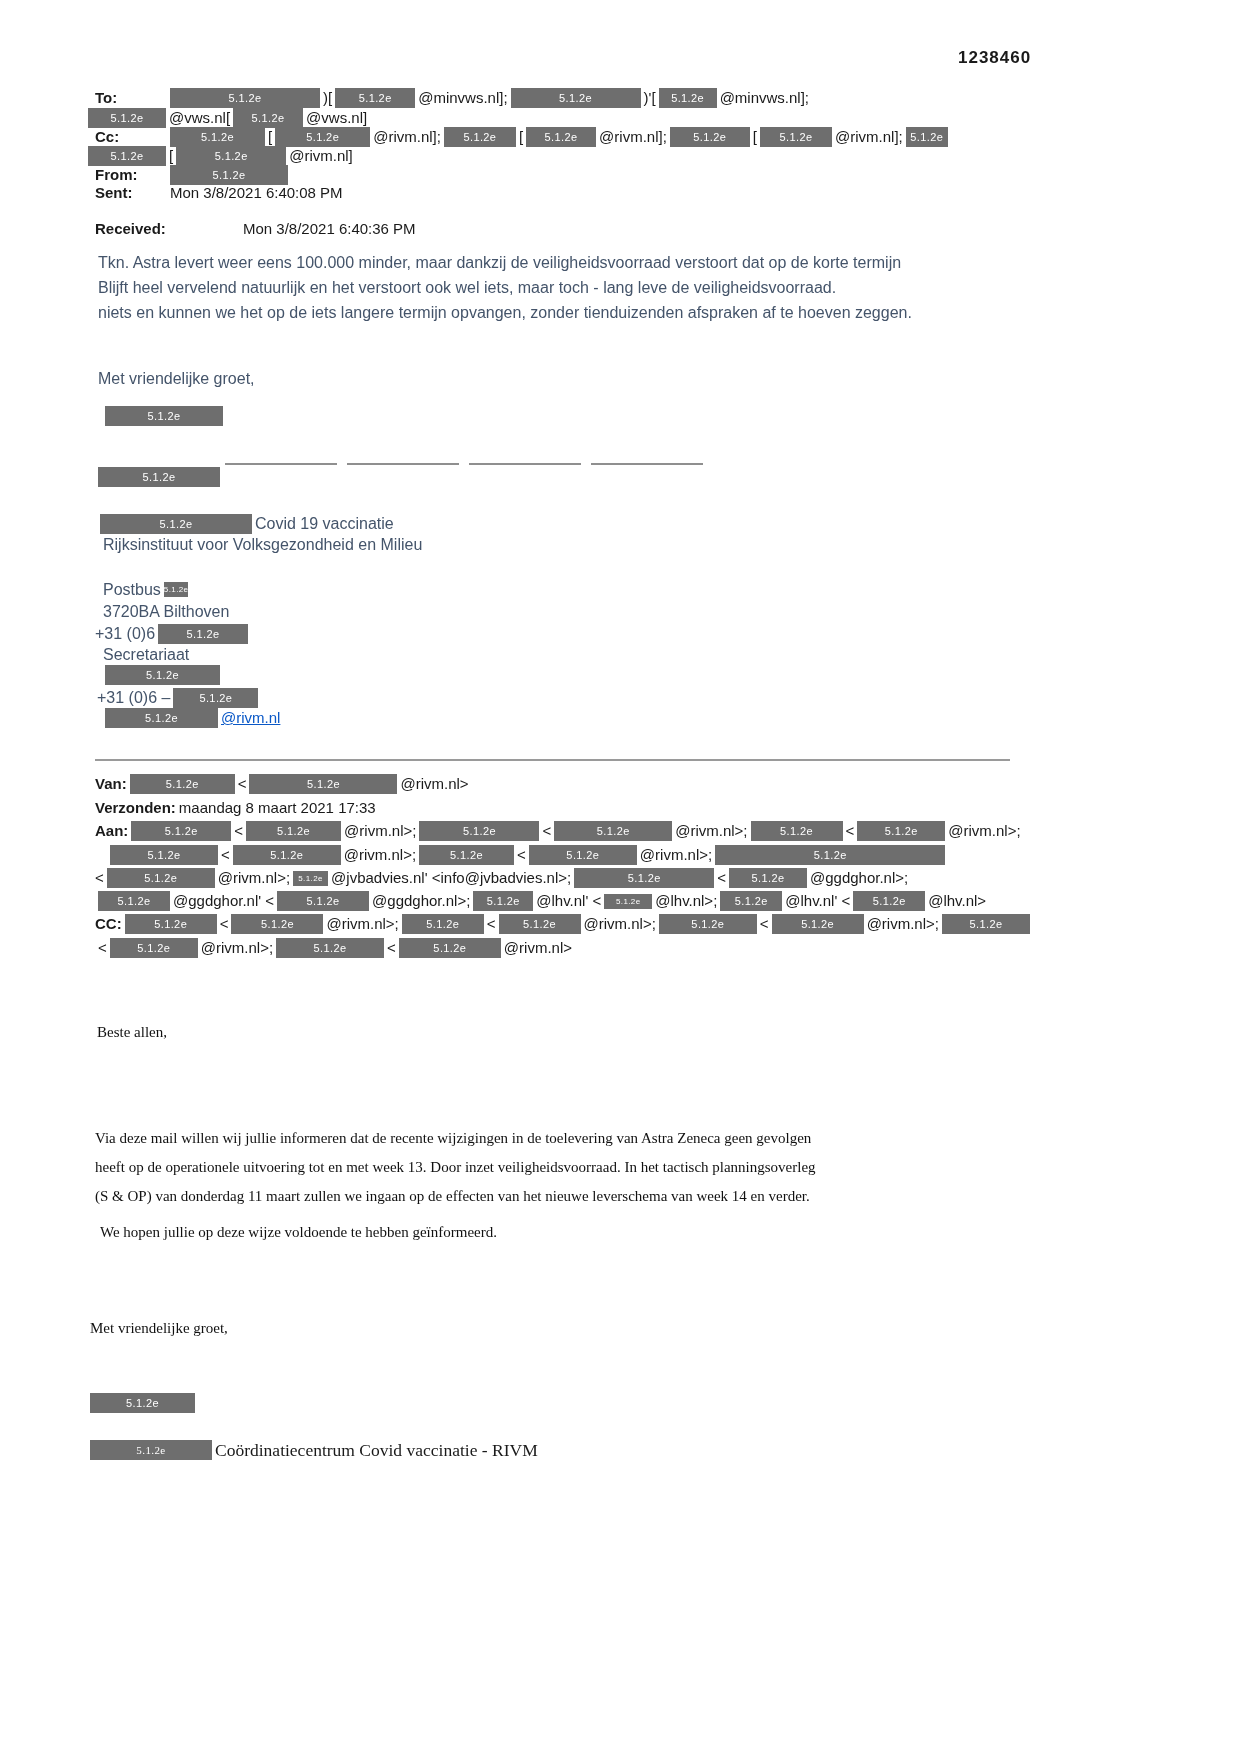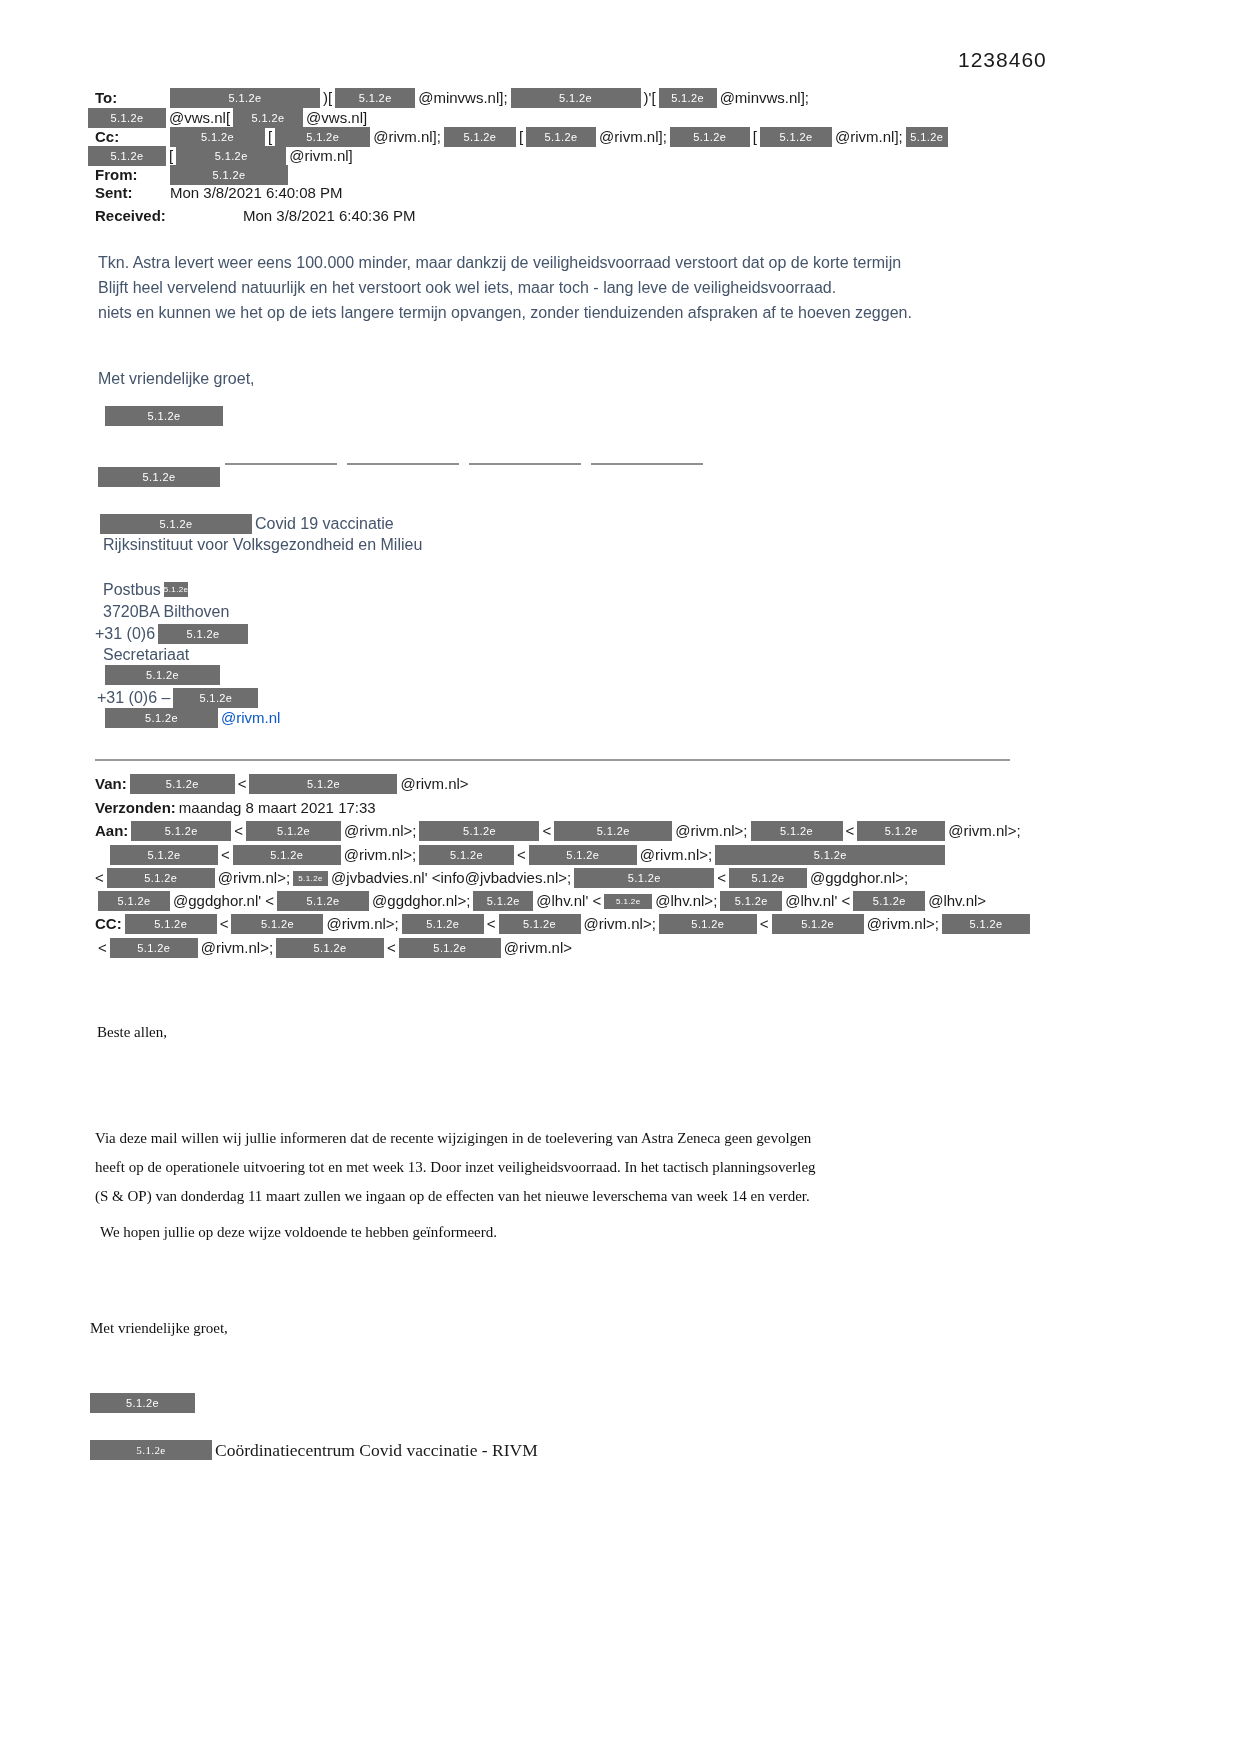--- a/index.html
+++ b/index.html
@@ -18,22 +18,22 @@
   .redact{
     background:var(--redaction_bg,#6e6e6e);
     color:#fff;
     font-size:11px;
     height:20px;
     line-height:20px;
     text-align:center;
     letter-spacing:.4px;
   }
   .redact.small{height:15px;line-height:15px;font-size:8px;}
-  .lnk{color:var(--link,#0a58c7);cursor:pointer;}
-  .docnum{position:absolute;font-size:21px;letter-spacing:1px;}
+  .lnk{color:var(--link,#0a58c7);text-decoration:underline;cursor:pointer;}
+  .docnum{position:absolute;font-size:17px;letter-spacing:1px;font-weight:bold;}
   .bodyblue{position:absolute;color:var(--body_text,#44546a);font-size:16px;line-height:25px;}
   .serifblock{position:absolute;font-family:"Liberation Serif",serif;font-size:15px;color:#111;line-height:29px;}
   .hline{position:absolute;height:0;border-top:2px solid #9a9a9a;}
   .segline{
     position:absolute;height:2px;
     background:repeating-linear-gradient(to right,#8f8f8f 0 112px,transparent 112px 122px);
   }
   .row.qhdr{font-size:15px;}
   .row.serifrow{font-family:"Liberation Serif",serif;font-size:17.5px;}
 </style>
@@ -43,21 +43,21 @@
 <div id="page">
 
   <div class="docnum" style="left:958px;top:48px;">1238460</div>
 
   <div class="row" style="left:95px;top:86px;"><span class="b" style="width: 72px;">To:</span><span class="redact" style="width: 150px;">5.1.2e</span><span>)[</span><span class="redact" style="width: 80px;">5.1.2e</span><span>@minvws.nl];</span><span class="redact" style="width: 130px;">5.1.2e</span><span>)'[</span><span class="redact" style="width: 58px;">5.1.2e</span><span>@minvws.nl];</span></div>
   <div class="row" style="left:88px;top:106px;"><span class="redact" style="width: 78px;">5.1.2e</span><span>@vws.nl[</span><span class="redact" style="width: 70px;">5.1.2e</span><span>@vws.nl]</span></div>
   <div class="row" style="left:95px;top:125px;"><span class="b" style="width: 72px;">Cc:</span><span class="redact" style="width: 95px;">5.1.2e</span><span>[</span><span class="redact" style="width: 95px;">5.1.2e</span><span>@rivm.nl];</span><span class="redact" style="width: 72px;">5.1.2e</span><span>[</span><span class="redact" style="width: 70px;">5.1.2e</span><span>@rivm.nl];</span><span class="redact" style="width: 80px;">5.1.2e</span><span>[</span><span class="redact" style="width: 72px;">5.1.2e</span><span>@rivm.nl];</span><span class="redact" style="width: 42px;">5.1.2e</span></div>
   <div class="row" style="left:88px;top:144px;"><span class="redact" style="width: 78px;">5.1.2e</span><span>[</span><span class="redact" style="width: 110px;">5.1.2e</span><span>@rivm.nl]</span></div>
   <div class="row" style="left:95px;top:163px;"><span class="b" style="width: 72px;">From:</span><span class="redact" style="width: 118px;">5.1.2e</span></div>
   <div class="row" style="left:95px;top:181px;"><span class="b" style="width: 72px;">Sent:</span><span>Mon 3/8/2021 6:40:08 PM</span></div>
-  <div class="row" style="left:95px;top:204px;"><span class="b" style="width: 145px;">Received:</span><span>Mon 3/8/2021 6:40:36 PM</span></div>
+  <div class="row" style="left:95px;top:217px;"><span class="b" style="width: 145px;">Received:</span><span>Mon 3/8/2021 6:40:36 PM</span></div>
 
   <div class="bodyblue" style="left:98px;top:250px;width:1010px;">
     <div>Tkn. Astra levert weer eens 100.000 minder, maar dankzij de veiligheidsvoorraad verstoort dat op de korte termijn</div>
     <div>Blijft heel vervelend natuurlijk en het verstoort ook wel iets, maar toch -  lang leve de veiligheidsvoorraad.</div>
     <div>niets en kunnen we het op de iets langere termijn opvangen, zonder tienduizenden afspraken af te hoeven zeggen.</div>
   </div>
   <div class="bodyblue" style="left:98px;top:366px;">Met vriendelijke groet,</div>
 
   <div class="row" style="left:105px;top:404px;"><span class="redact" style="width: 118px;">5.1.2e</span></div>
   <div class="segline" style="left:225px;top:463px;width:487px;"></div>

